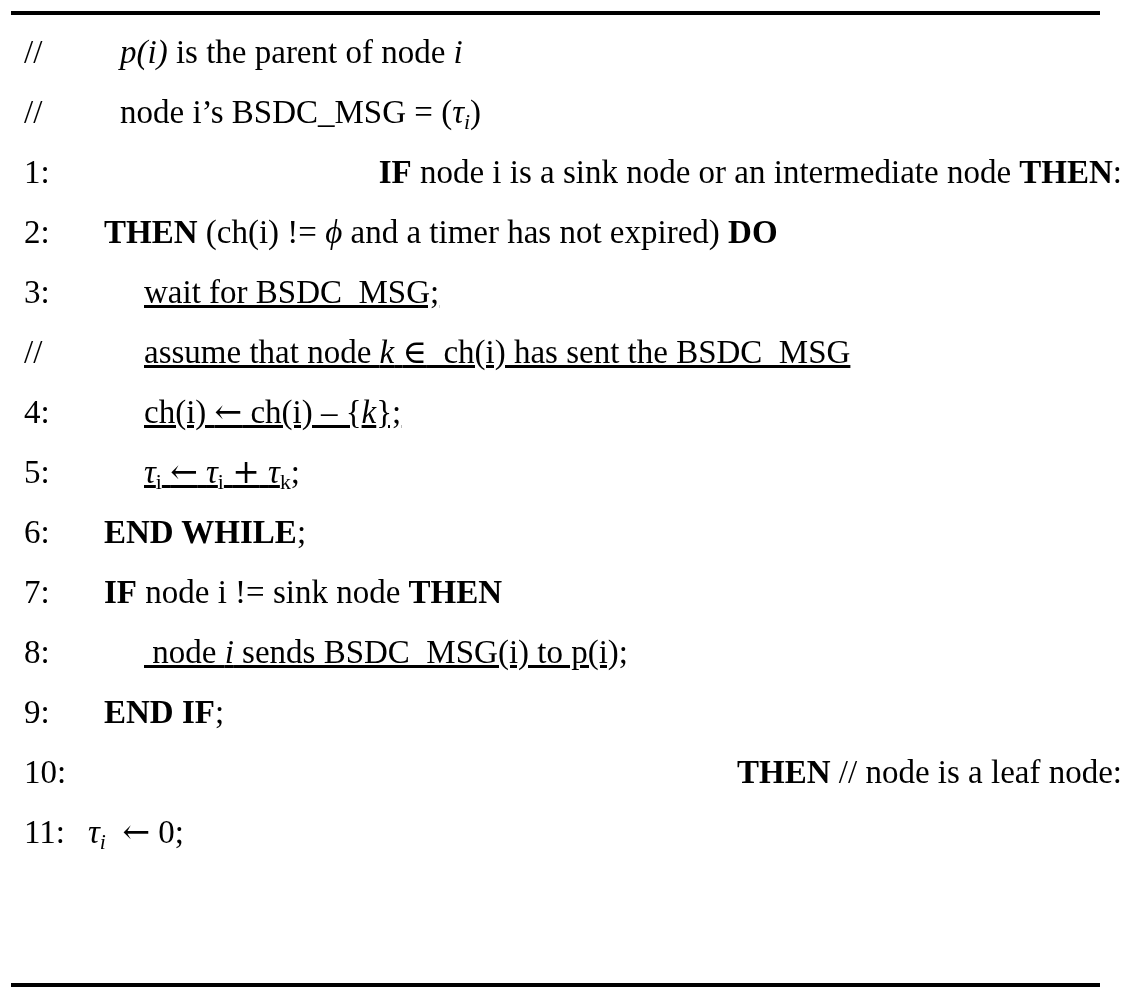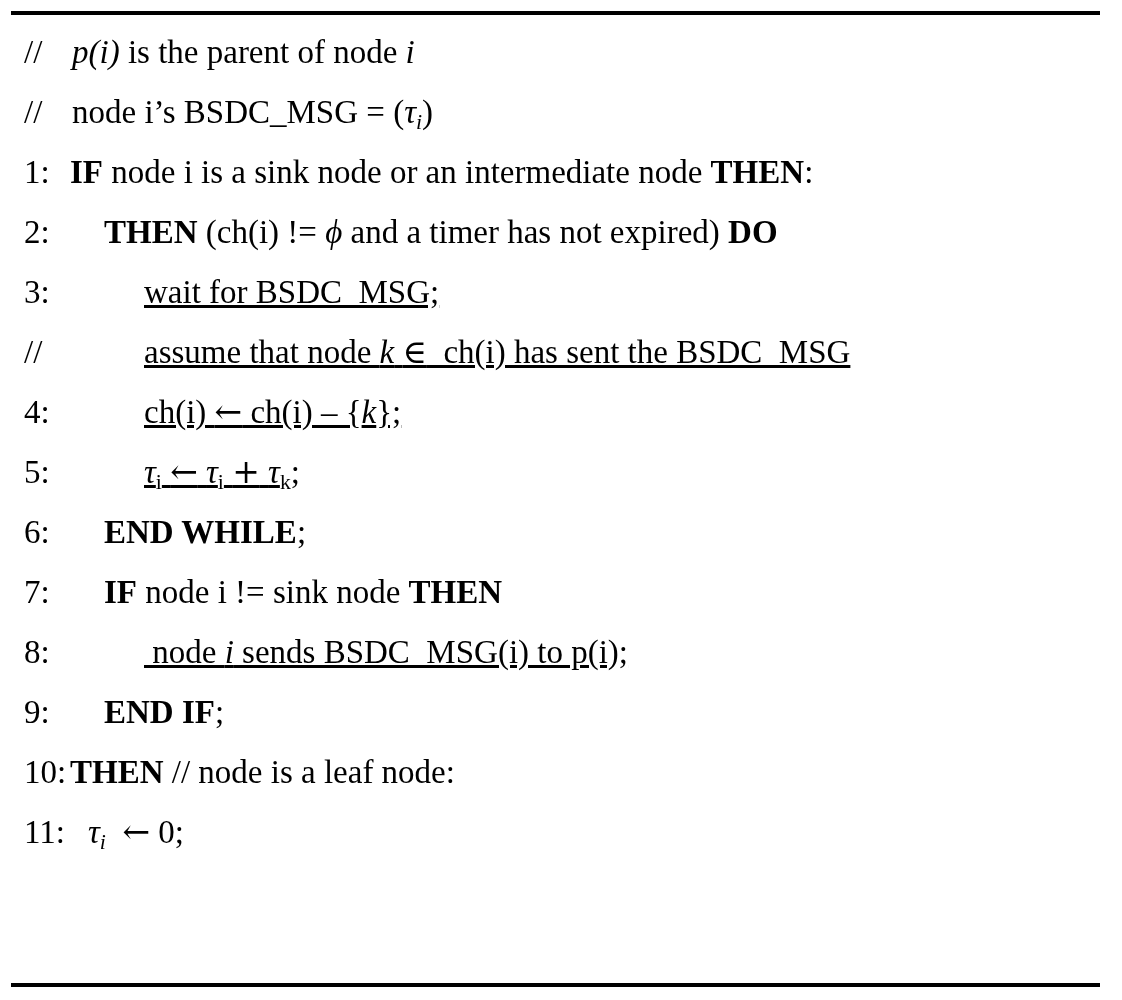--- a/index.html
+++ b/index.html
@@ -55,24 +55,24 @@
     text-align: left;
     font-weight: normal;
   }
 
   .line-body {
     flex: 1 1 auto;
     white-space: pre;
   }
 
   
-  .ind-0 { padding-left: 0px; }
+  .ind-0 { padding-left: 0px; text-align: right; }
   .ind-1 { padding-left: 34px; }
   .ind-2 { padding-left: 74px; text-decoration: underline; }
-  .ind-h { padding-left: 2px; }
+  .ind-h { padding-left: 2px; margin-left: 48px; }
   .ind-s { padding-left: 18px; }
 
   b { font-weight: bold; }
   i  { font-style: italic; }
 
   .math {
     font-style: italic;
     font-family: "Liberation Serif", "DejaVu Serif", serif;
   }
   .sub-up {

